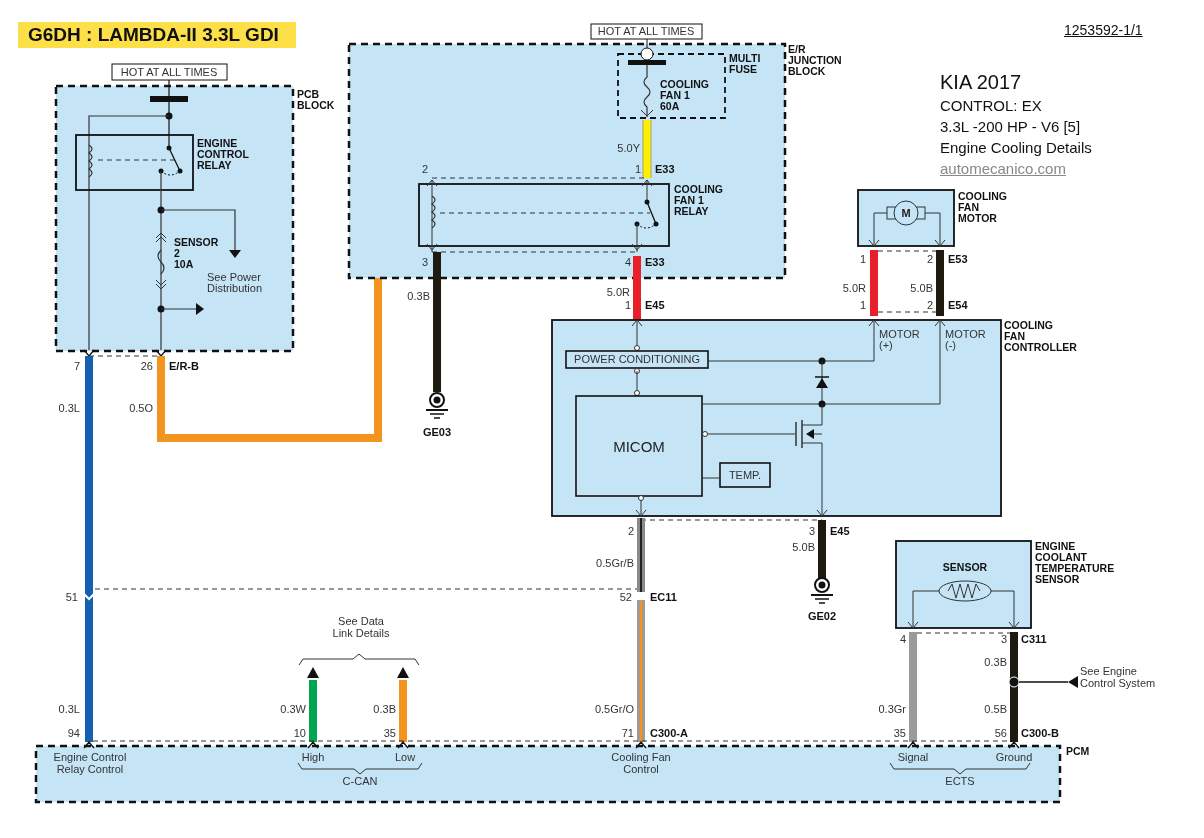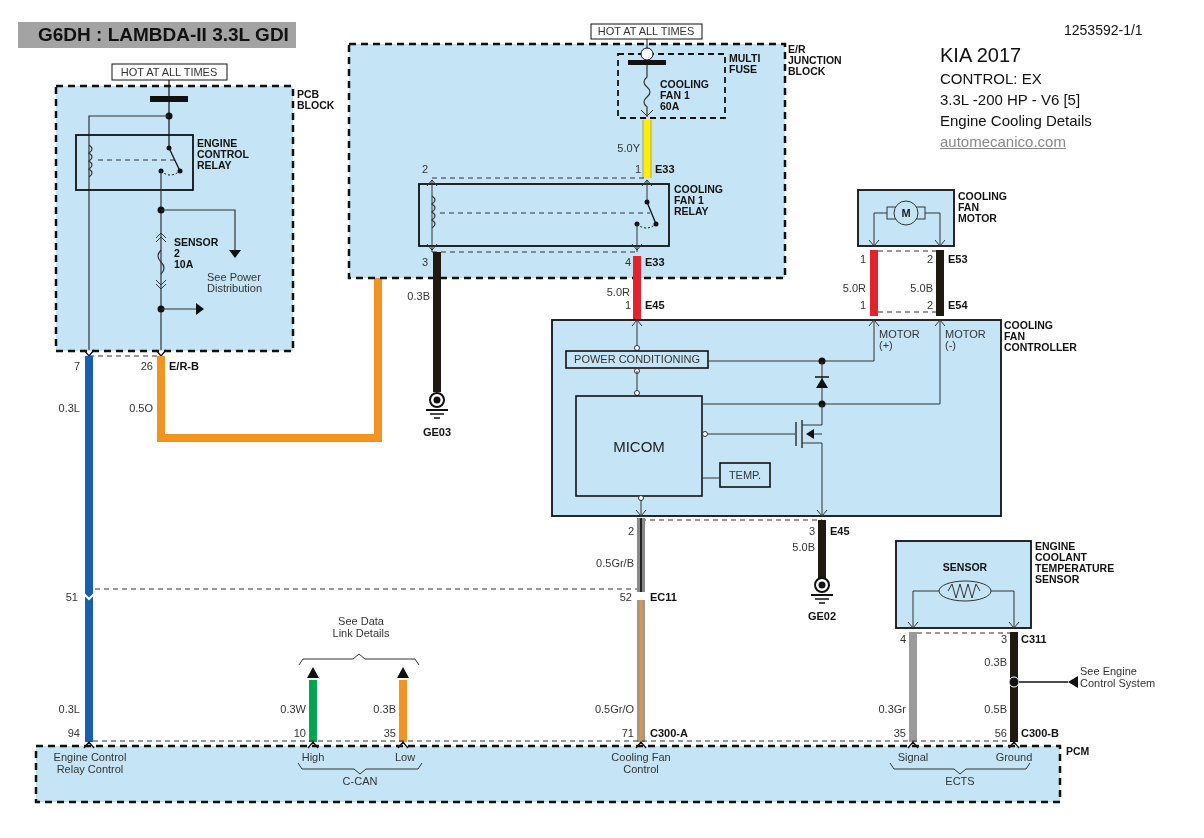--- a/index.html
+++ b/index.html
@@ -2,23 +2,23 @@
 <html><head>
 <meta charset="utf-8">
 <style>
   html,body{margin:0;padding:0;background:#fff;}
   body{width:1204px;height:838px;position:relative;overflow:hidden;font-family:"Liberation Sans",sans-serif;color:#111;}
   svg{position:absolute;left:0;top:0;}
   .t{font-family:"Liberation Sans",sans-serif;fill:#222;}
   .lbl{font-size:11px;fill:#333;}
   .bold{font-weight:bold;font-size:11px;fill:#111;}
   .comp{font-weight:bold;font-size:10.5px;fill:#111;}
-  #title-badge{position:absolute;left:18px;top:22px;width:278px;height:26px;background:#a3a3a3;font-weight:bold;font-size:19px;line-height:26px;padding-left:20px;box-sizing:border-box;}
-  #doc-id{position:absolute;left:1064px;top:22px;font-size:14px;}
-  #info{position:absolute;left:940px;top:43px;}
+  #title-badge{position:absolute;left:18px;top:22px;width:278px;height:26px;background:#fde047;font-weight:bold;font-size:19px;line-height:26px;padding-left:10px;box-sizing:border-box;}
+  #doc-id{position:absolute;left:1064px;top:22px;font-size:14px;text-decoration:underline;}
+  #info{position:absolute;left:940px;top:70px;}
   #info div{font-size:15px;line-height:21px;}
   #info .big{font-size:20px;line-height:25px;}
   #info .site{color:#888;text-decoration:underline;}
 </style>
 </head>
 <body>
 
 <div id="title-badge">G6DH : LAMBDA-II 3.3L GDI</div>
 <div id="doc-id">1253592-1/1</div>
 <div id="info">

